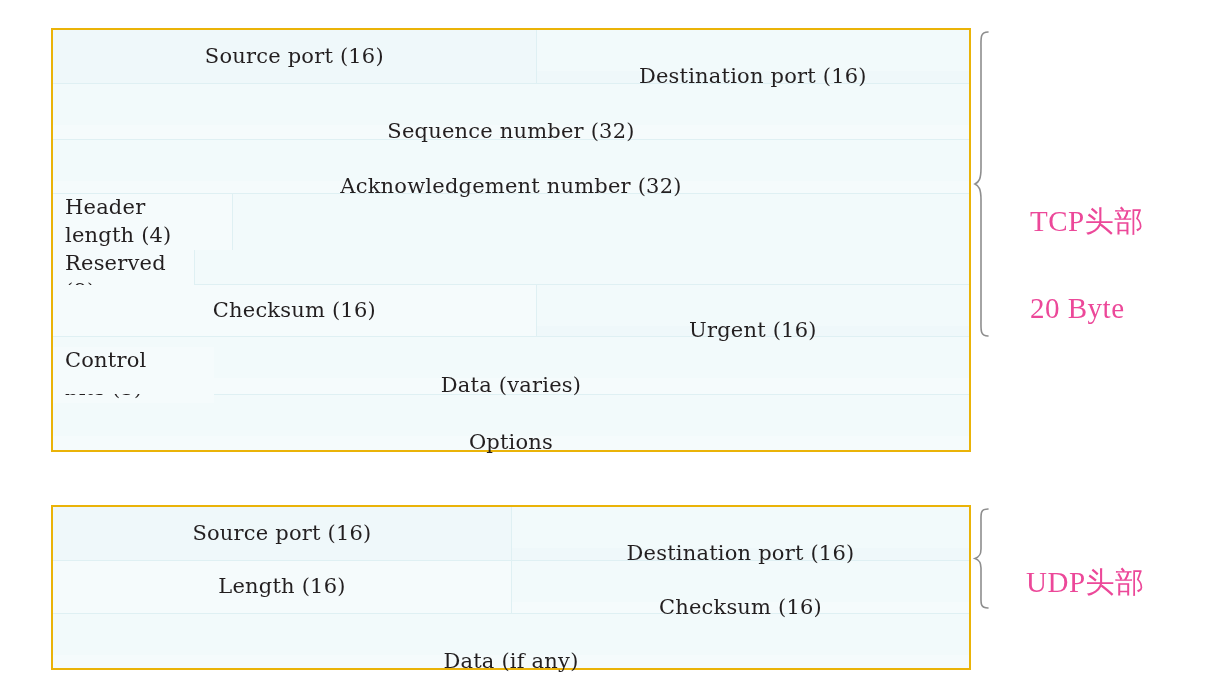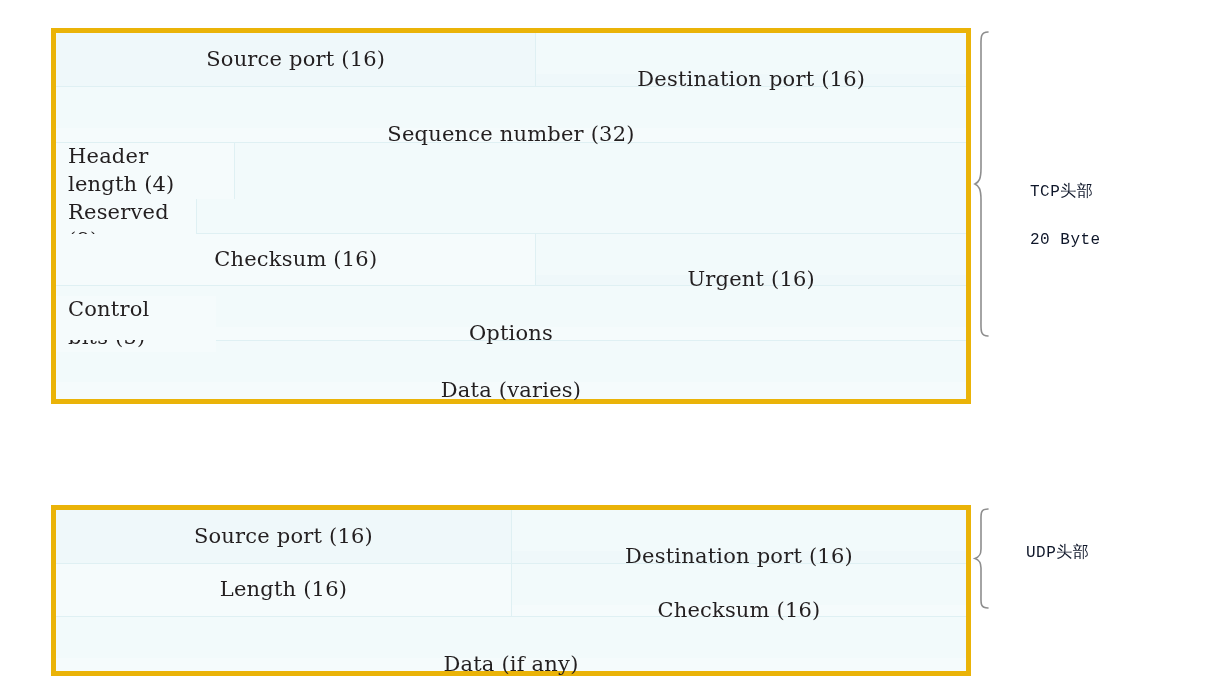--- a/index.html
+++ b/index.html
@@ -13,21 +13,21 @@
     height: 699px;
     background: #ffffff;
     font-family: "DejaVu Serif", "Liberation Serif", serif;
     overflow: hidden;
   }
 
   
   .packet-table {
     position: absolute;
     box-sizing: border-box;
-    border: 5px solid #eab308;
+    border: 2px solid #eab308;
     background: #f2fafb;
   }
   .pkt-row {
     display: flex;
     box-sizing: border-box;
     width: 100%;
     border-bottom: 1px solid #dff0f3;
   }
   .pkt-row:last-child { border-bottom: none; }
 
@@ -61,23 +61,23 @@
   
   .brace {
     position: absolute;
     overflow: visible;
   }
   .brace svg { display: block; overflow: visible; }
 
   
   .caption {
     position: absolute;
-    font-family: Liberation Mono, monospace;
-    font-size: 16px;
-    color: #0f172a;
+    font-family: Liberation Serif, serif;
+    font-size: 29px;
+    color: #ec4899;
     line-height: 1.5;
     white-space: pre-line;
     letter-spacing: 0.5px;
   }
   .caption .cap-line { display: block; }
 </style>
 </head>
 <body>
 
 <div id="page">
@@ -86,41 +86,44 @@
 
     <div class="pkt-row" style="height:54px;">
       <div class="pkt-cell" style="width:52.8%;">Source port (16)</div>
       <div class="pkt-cell" style="width:47.2%;">Destination port (16)</div>
     </div>
 
     <div class="pkt-row" style="height:56px;">
       <div class="pkt-cell alt" style="width:100%;">Sequence number (32)</div>
     </div>
 
+    <div class="pkt-row" style="height:54px;">
+      <div class="pkt-cell alt" style="width:100%;">Acknowledgement number (32)</div>
+    </div>
 
     <div class="pkt-row" style="height:91px;flex-direction:column;">
       <div class="pkt-cell alt left" style="width:19.7%;">Header
 length (4)</div>
       <div class="pkt-cell alt left" style="width:15.5%;">Reserved
 (9)</div>
       <div class="pkt-cell alt left" style="width:17.6%;">Control
 bits (5)</div>
     </div>
 
     <div class="pkt-row" style="height:52px;">
       <div class="pkt-cell alt" style="width:52.8%;">Checksum (16)</div>
       <div class="pkt-cell" style="width:47.2%;">Urgent (16)</div>
     </div>
 
+    <div class="pkt-row" style="height:58px;">
+      <div class="pkt-cell alt" style="width:100%;">Data (varies)</div>
+    </div>
+
     <div class="pkt-row" style="height:55px;">
       <div class="pkt-cell alt" style="width:100%;">Options</div>
-    </div>
-
-    <div class="pkt-row" style="height:58px;">
-      <div class="pkt-cell alt" style="width:100%;">Data (varies)</div>
     </div>
   </div>
 
   <div class="brace" style="left:974px; top:30px; width:22px; height:308px;">
     <svg width="22" height="308" viewBox="0 0 22 308" fill="none">
       <path d="M14 2 C6 2, 7 8, 7 18 L7 138 C7 149, 5 152, 1 154 C5 156, 7 159, 7 170 L7 290 C7 300, 6 306, 14 306" stroke="#8e8e8e" stroke-width="1.6" stroke-linecap="round" fill="none"></path>
     </svg>
   </div>
 
   <div class="caption" style="left:1030px; top:156px;">

